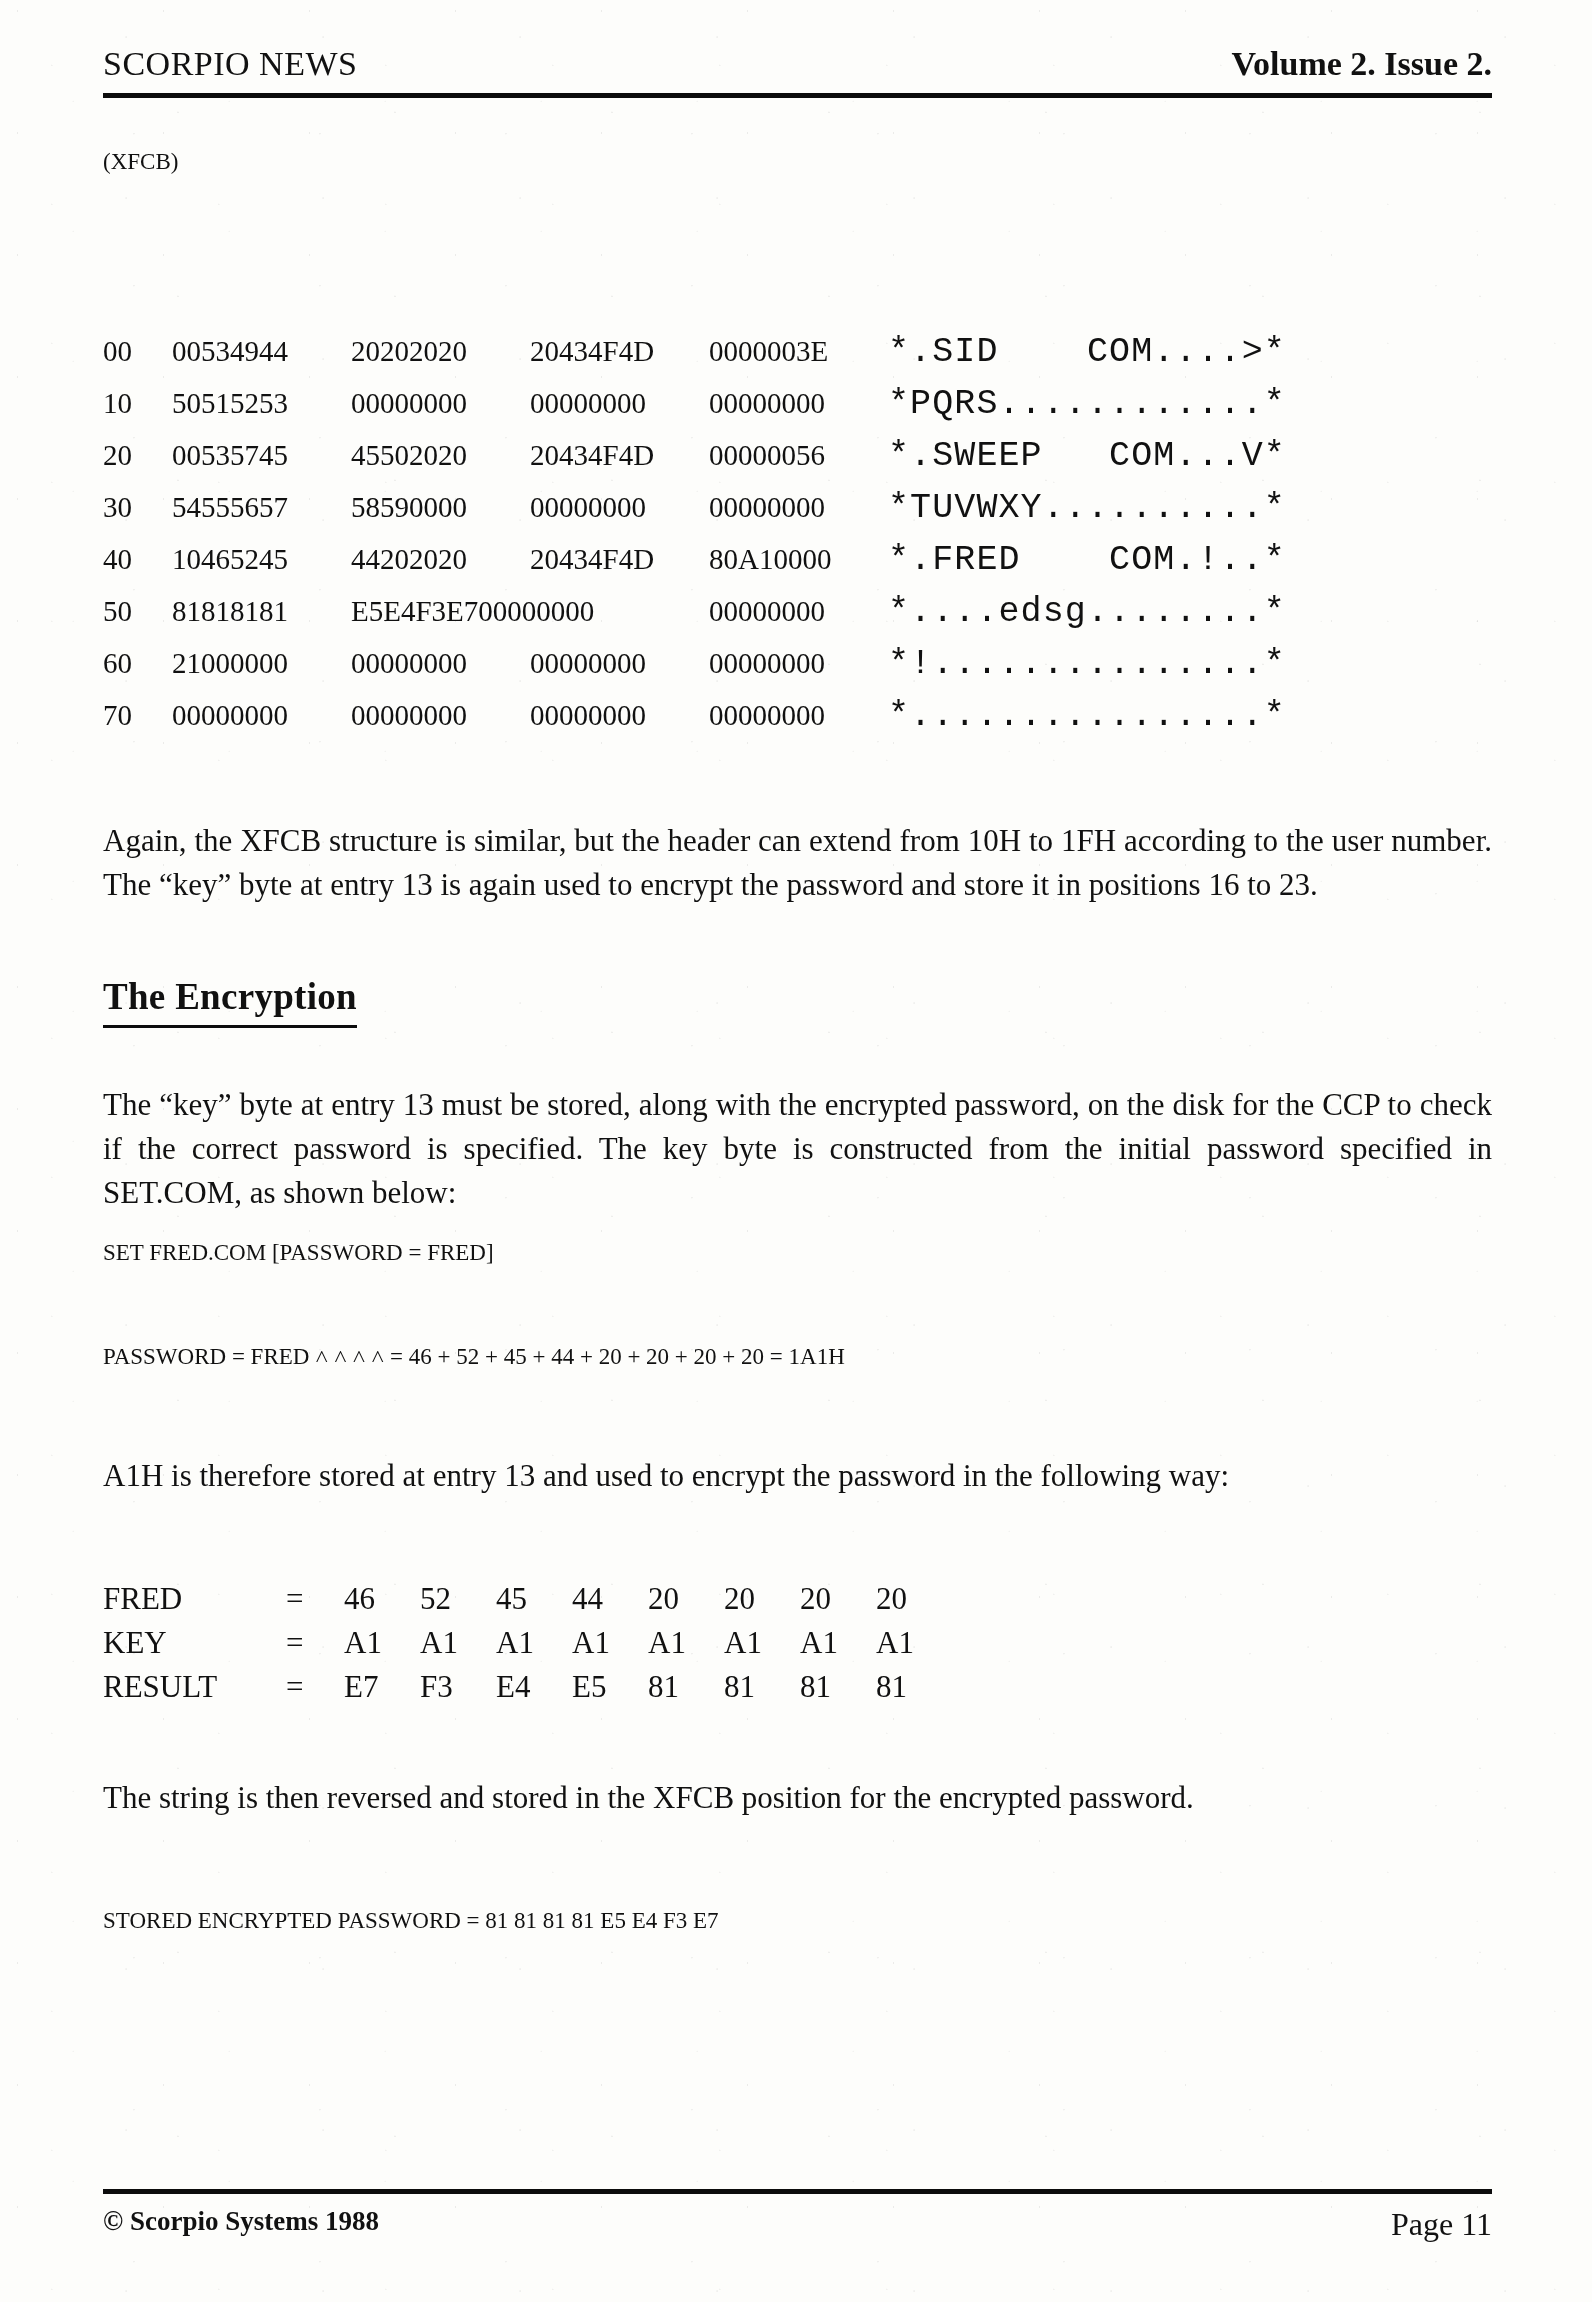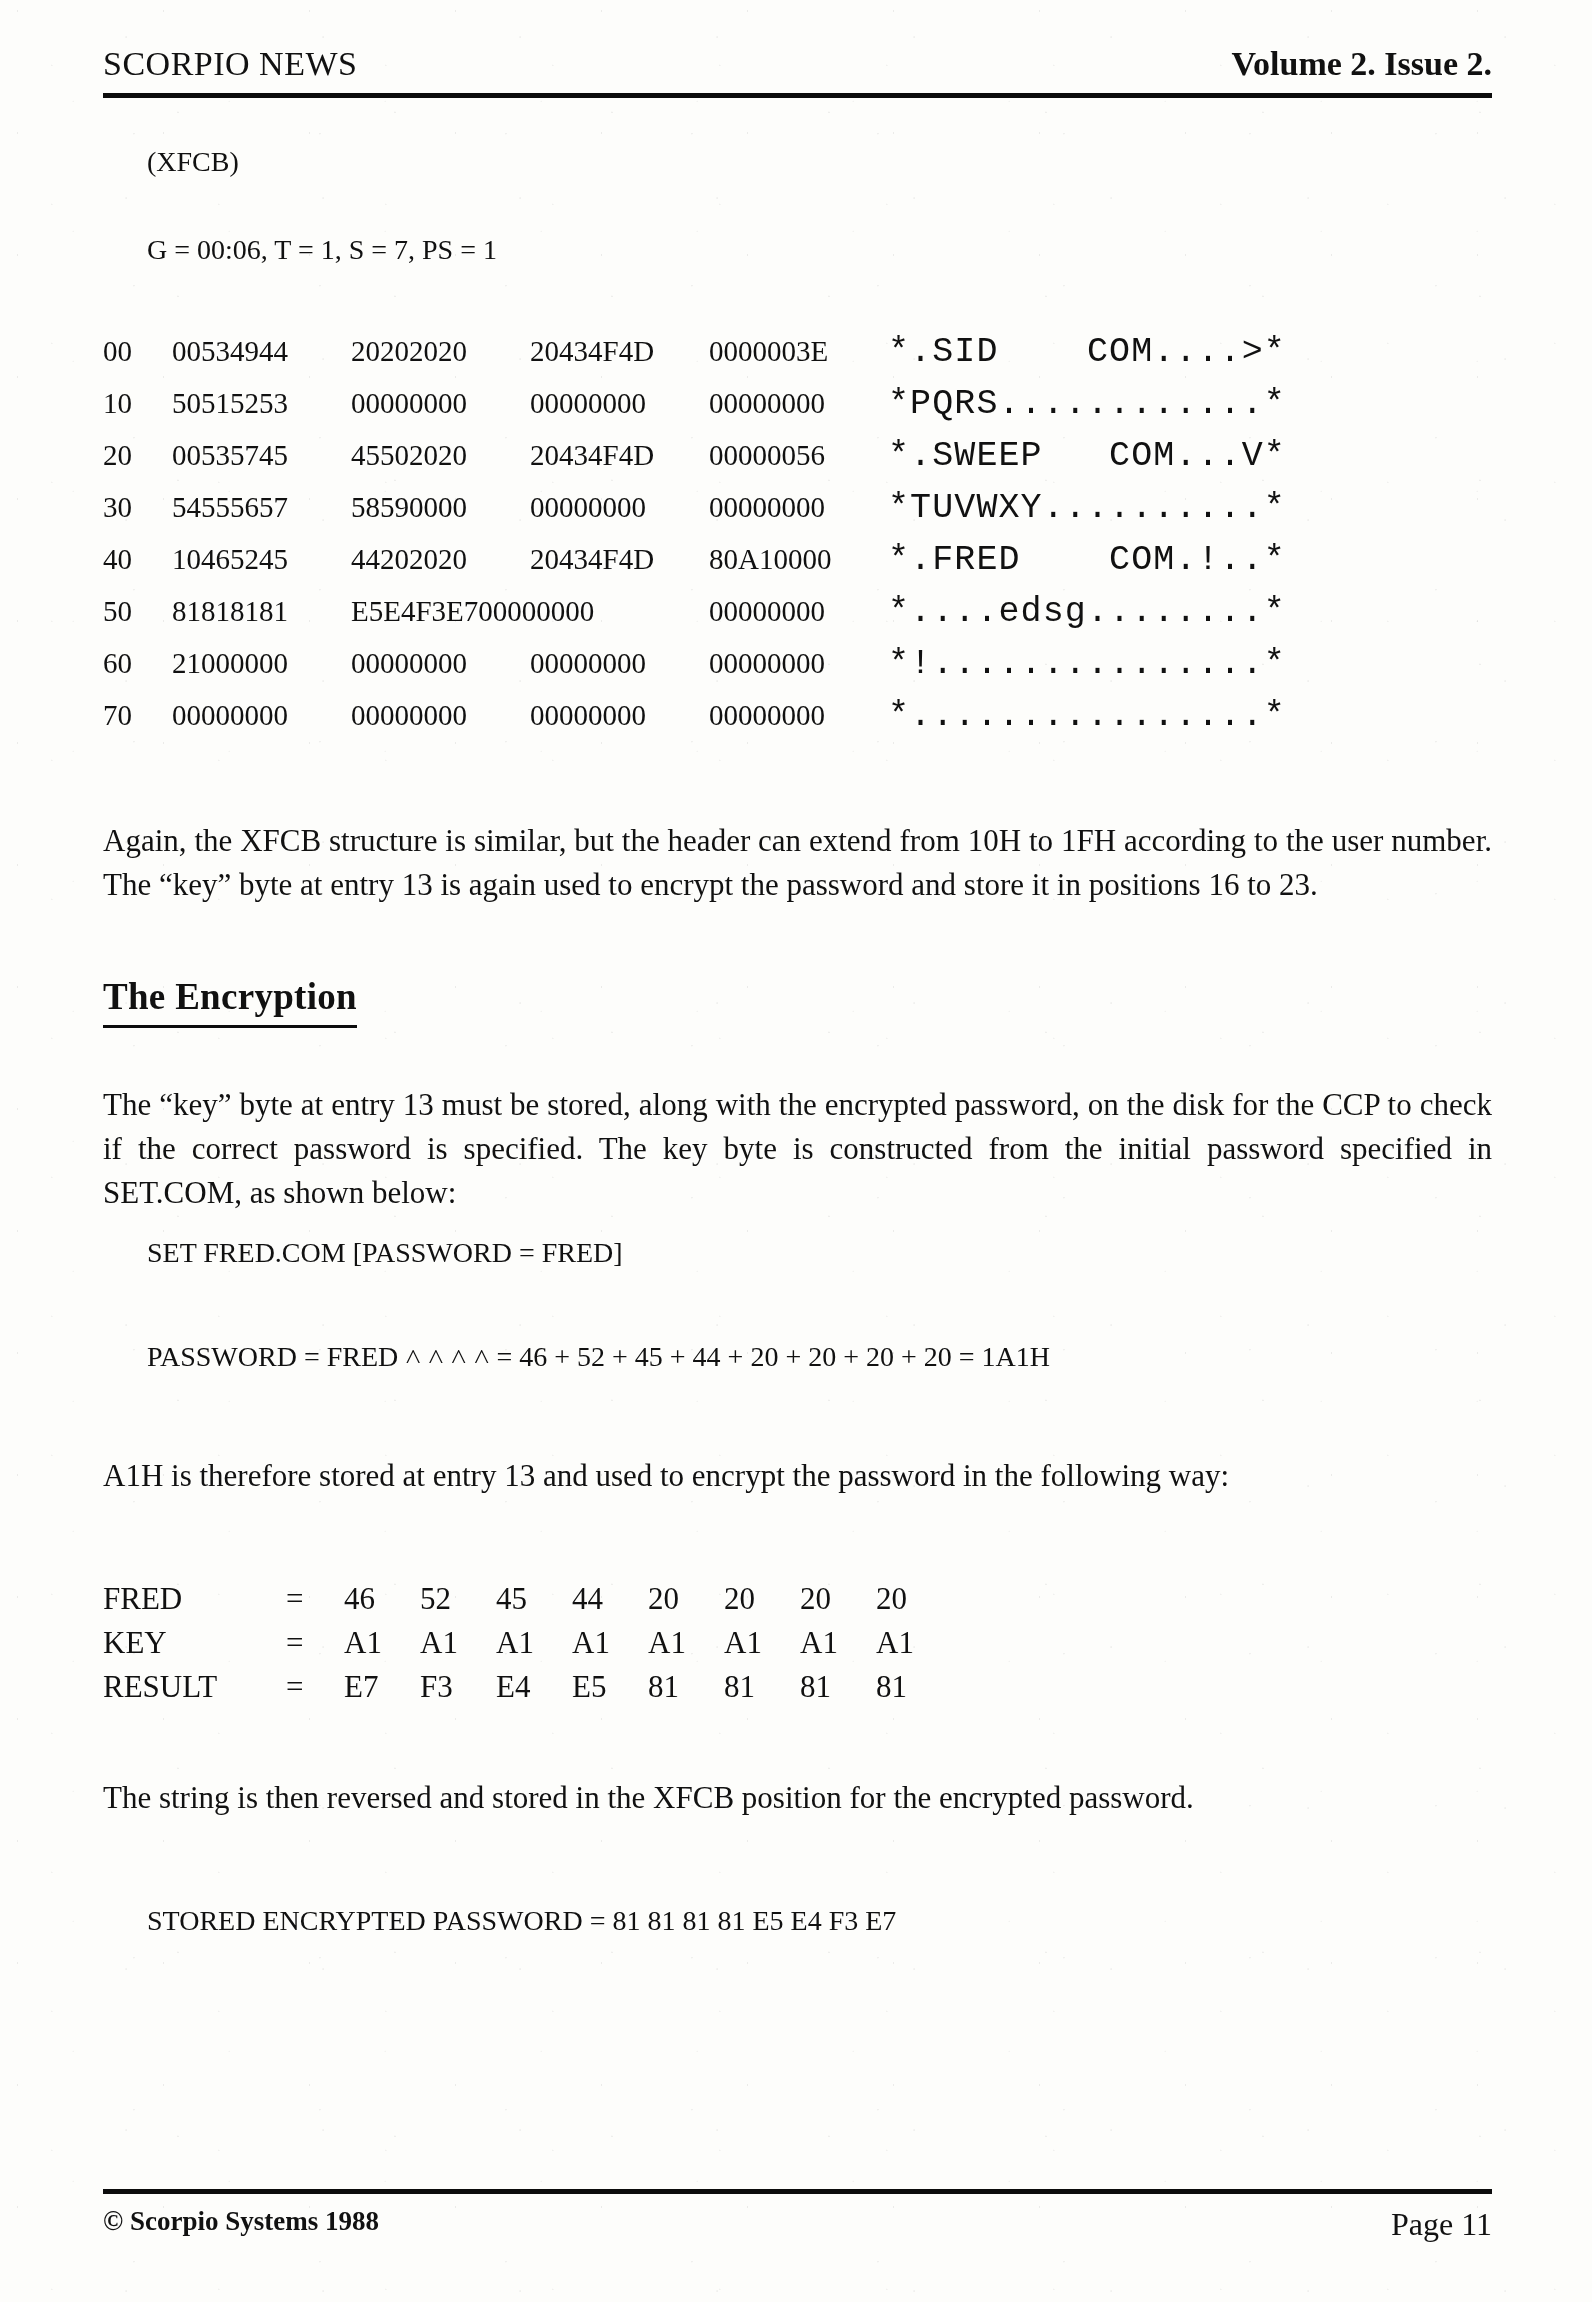--- a/index.html
+++ b/index.html
@@ -50,23 +50,22 @@
   
   .block { position: absolute; left: 0; width: 100%; }
   .para {
     font-size: 31px;
     line-height: 44px;
     text-align: justify;
     text-justify: inter-word;
     margin-top: 20px;
   }
   .plain {
-    font-size: 28px;
+    font-size: 23px;
     line-height: 44px;
-    margin-left: 44px;
   }
 
   
   .hexdump {
     position: absolute;
     left: 0;
     top: 326px;
     width: 100%;
     font-size: 29px;
     line-height: 51px;
@@ -148,21 +147,20 @@
   <div class="sheet">
 
     <div class="runhead">
       <span class="runhead-left">SCORPIO NEWS</span>
       <span class="runhead-right">Volume 2. Issue 2.</span>
     </div>
     <div class="rule-top"></div>
 
     <div class="block plain" style="top:140px;">(XFCB)</div>
 
-    <div class="block plain" style="top:228px;">G = 00:06, T = 1, S = 7, PS = 1</div>
 
     <div class="hexdump">
         <div class="hexrow"><span class="hx-off">00</span><span class="hx-gap"> </span><span class="hx-c">00534944</span><span class="hx-c">20202020</span><span class="hx-c">20434F4D</span><span class="hx-c">0000003E</span><span class="hx-ascii">*.SID    COM....&gt;*</span></div>
         <div class="hexrow"><span class="hx-off">10</span><span class="hx-gap"> </span><span class="hx-c">50515253</span><span class="hx-c">00000000</span><span class="hx-c">00000000</span><span class="hx-c">00000000</span><span class="hx-ascii">*PQRS............*</span></div>
         <div class="hexrow"><span class="hx-off">20</span><span class="hx-gap"> </span><span class="hx-c">00535745</span><span class="hx-c">45502020</span><span class="hx-c">20434F4D</span><span class="hx-c">00000056</span><span class="hx-ascii">*.SWEEP   COM...V*</span></div>
         <div class="hexrow"><span class="hx-off">30</span><span class="hx-gap"> </span><span class="hx-c">54555657</span><span class="hx-c">58590000</span><span class="hx-c">00000000</span><span class="hx-c">00000000</span><span class="hx-ascii">*TUVWXY..........*</span></div>
         <div class="hexrow"><span class="hx-off">40</span><span class="hx-gap"> </span><span class="hx-c">10465245</span><span class="hx-c">44202020</span><span class="hx-c">20434F4D</span><span class="hx-c">80A10000</span><span class="hx-ascii">*.FRED    COM.!..*</span></div>
         <div class="hexrow"><span class="hx-off">50</span><span class="hx-gap"> </span><span class="hx-c">81818181</span><span class="hx-wide">E5E4F3E700000000</span><span class="hx-c">00000000</span><span class="hx-ascii">*....edsg........*</span></div>
         <div class="hexrow"><span class="hx-off">60</span><span class="hx-gap"> </span><span class="hx-c">21000000</span><span class="hx-c">00000000</span><span class="hx-c">00000000</span><span class="hx-c">00000000</span><span class="hx-ascii">*!...............*</span></div>
         <div class="hexrow"><span class="hx-off">70</span><span class="hx-gap"> </span><span class="hx-c">00000000</span><span class="hx-c">00000000</span><span class="hx-c">00000000</span><span class="hx-c">00000000</span><span class="hx-ascii">*................*</span></div>

